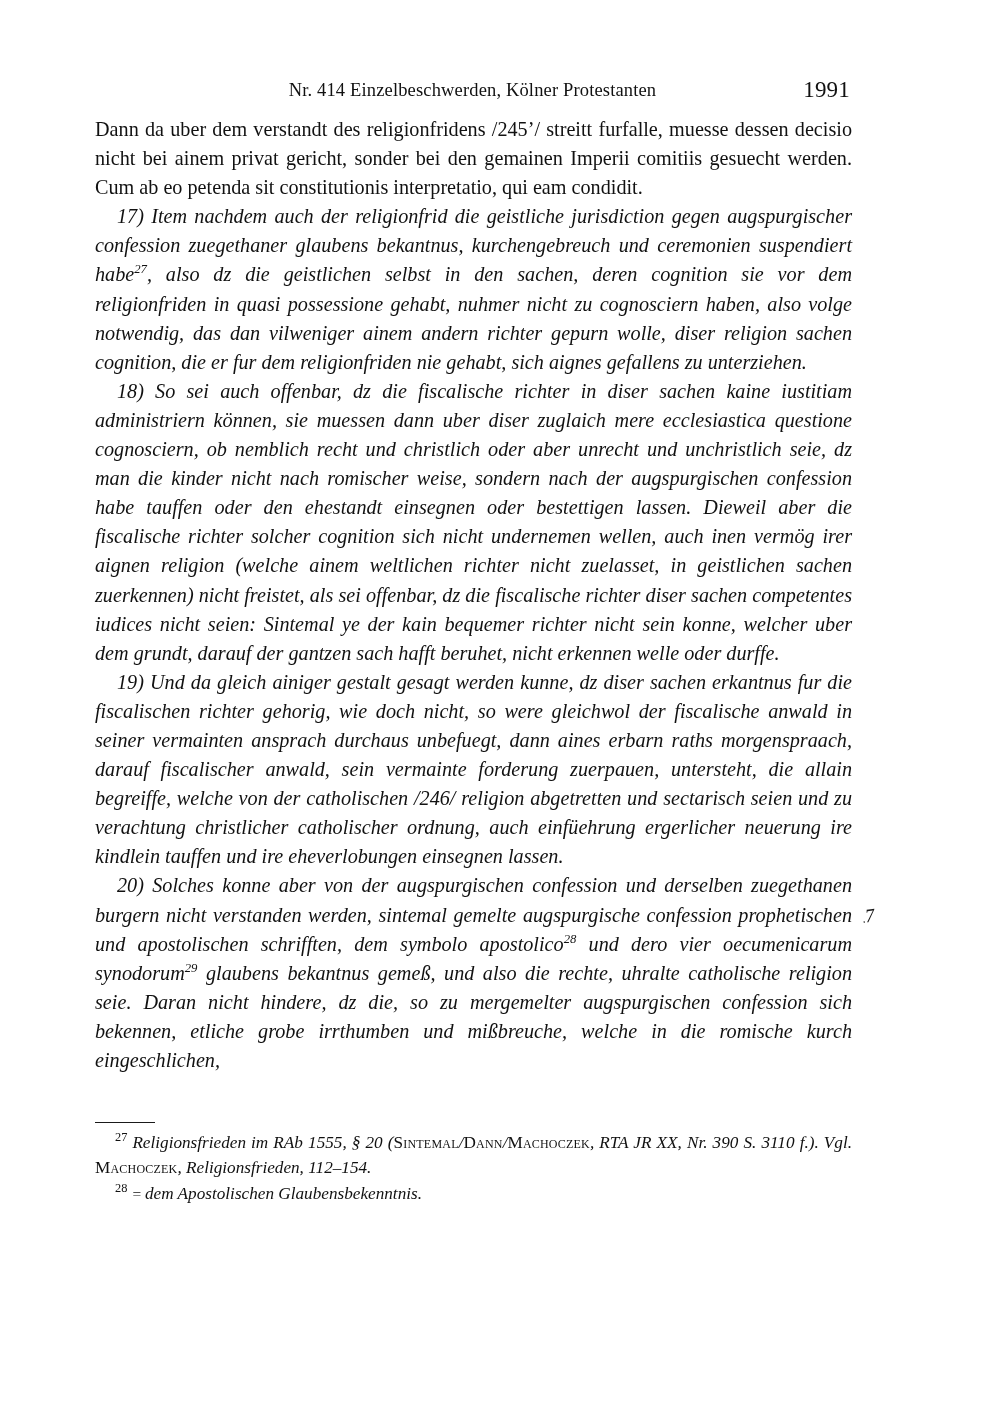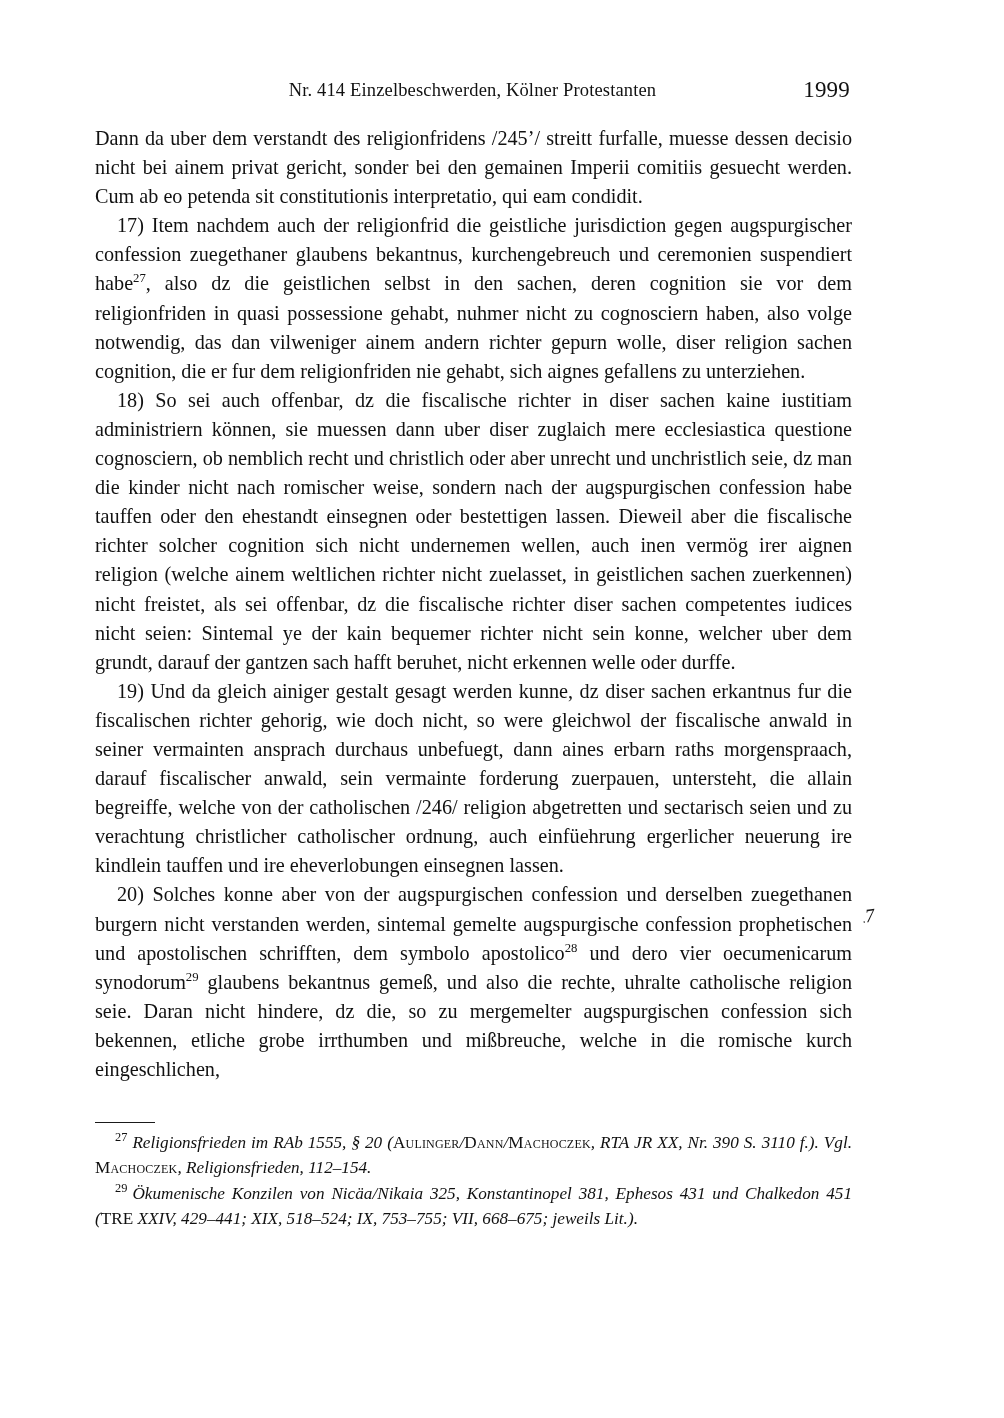--- a/index.html
+++ b/index.html
@@ -44,34 +44,35 @@
     right: 0;
     top: -3px;
     font-size: 23px;
     letter-spacing: 0.2px;
   }
 
   
   .body-block {
     position: absolute;
     left: 95px;
-    top: 124px;
+    top: 115px;
     width: 757px;
   }
   .para {
     margin: 0;
     font-size: 20.2px;
     line-height: 29.1px;
     text-align: justify;
     text-justify: inter-word;
     hyphens: manual;
     -webkit-hyphens: manual;
   }
   .para.indent {
     text-indent: 22px;
+    font-style: italic;
   }
   sup.fn {
     font-size: 0.63em;
     vertical-align: super;
     line-height: 0;
   }
 
   
   .margin-mark {
     position: absolute;
@@ -130,21 +131,21 @@
     font-size: 0.9em;
   }
 </style>
 </head>
 <body>
 
 <div class="page">
 
   <div class="running-head">
     <div class="running-head-title">Nr. 414 Einzelbeschwerden, Kölner Protestanten</div>
-    <div class="running-head-folio">1999</div>
+    <div class="running-head-folio">1991</div>
   </div>
 
   <div class="body-block">
 
     <p class="para"><span>Dann da uber dem verstandt des religionfridens /245’/ streitt furfalle, muesse dessen decisio nicht bei ainem privat gericht, sonder bei den gemainen Imperii comitiis gesuecht werden. Cum ab eo petenda sit constitutionis interpretatio, qui eam condidit.</span></p>
 
     <p class="para indent"><span>17) Item nachdem auch der religionfrid die geistliche jurisdiction gegen augspurgischer confession zuegethaner glaubens bekantnus, kurchengebreuch und ceremonien suspendiert habe</span><sup class="fn">27</sup><span>, also dz die geistlichen selbst in den sachen, deren cognition sie vor dem religionfriden in quasi possessione gehabt, nuhmer nicht zu cognosciern haben, also volge notwendig, das dan vilweniger ainem andern richter gepurn wolle, diser religion sachen cognition, die er fur dem religionfriden nie gehabt, sich aignes gefallens zu unterziehen.</span></p>
 
     <p class="para indent"><span>18) So sei auch offenbar, dz die fiscalische richter in diser sachen kaine iustitiam administriern können, sie muessen dann uber diser zuglaich mere ecclesiastica questione cognosciern, ob nemblich recht und christlich oder aber unrecht und unchristlich seie, dz man die kinder nicht nach romischer weise, sondern nach der augspurgischen confession habe tauffen oder den ehestandt einsegnen oder bestettigen lassen. Dieweil aber die fiscalische richter solcher cognition sich nicht undernemen wellen, auch inen vermög irer aignen religion (welche ainem weltlichen richter nicht zuelasset, in geistlichen sachen zuerkennen) nicht freistet, als sei offenbar, dz die fiscalische richter diser sachen competentes iudices nicht seien: Sintemal ye der kain bequemer richter nicht sein konne, welcher uber dem grundt, darauf der gantzen sach hafft beruhet, nicht erkennen welle oder durffe.</span></p>
 
@@ -152,19 +153,19 @@
 
     <p class="para indent"><span>20) Solches konne aber von der augspurgischen confession und derselben zuegethanen burgern nicht verstanden werden, sintemal gemelte augspurgische confession prophetischen und apostolischen schrifften, dem symbolo apostolico</span><sup class="fn">28</sup><span> und dero vier oecumenicarum synodorum</span><sup class="fn">29</sup><span> glaubens bekantnus gemeß, und also die rechte, uhralte catholische religion seie. Daran nicht hindere, dz die, so zu mergemelter augspurgischen confession sich bekennen, etliche grobe irrthumben und mißbreuche, welche in die romische kurch eingeschlichen,</span></p>
 
   </div>
 
   <div class="margin-mark"><span class="dot">.</span><span>7</span></div>
 
   <div class="footnotes">
     <div class="fn-rule"></div>
 
-    <p class="fn-entry"><span class="fn-num">27</span><span><span>Religionsfrieden im RAb 1555, § 20 (</span><span class="sc">Aulinger</span><span>/</span><span class="sc">Dann</span><span>/</span><span class="sc">Machoczek</span><span>, RTA JR XX, Nr. 390 S. 3110 f.). Vgl. </span><span class="sc">Machoczek</span><span>, Religionsfrieden, 112–154.</span></span></p>
+    <p class="fn-entry"><span class="fn-num">27</span><span><span>Religionsfrieden im RAb 1555, § 20 (</span><span class="sc">Sintemal</span><span>/</span><span class="sc">Dann</span><span>/</span><span class="sc">Machoczek</span><span>, RTA JR XX, Nr. 390 S. 3110 f.). Vgl. </span><span class="sc">Machoczek</span><span>, Religionsfrieden, 112–154.</span></span></p>
 
+    <p class="fn-entry"><span class="fn-num">28</span><span><span class="eq">= </span><span>dem Apostolischen Glaubensbekenntnis.</span></span></p>
 
-    <p class="fn-entry"><span class="fn-num">29</span><span><span>Ökumenische Konzilen von Nicäa/Nikaia 325, Konstantinopel 381, Ephesos 431 und Chalkedon 451 (</span><span class="up">TRE</span><span> XXIV, 429–441; XIX, 518–524; IX, 753–755; VII, 668–675; jeweils Lit.).</span></span></p>
   </div>
 
 </div>
 
 </body></html>

